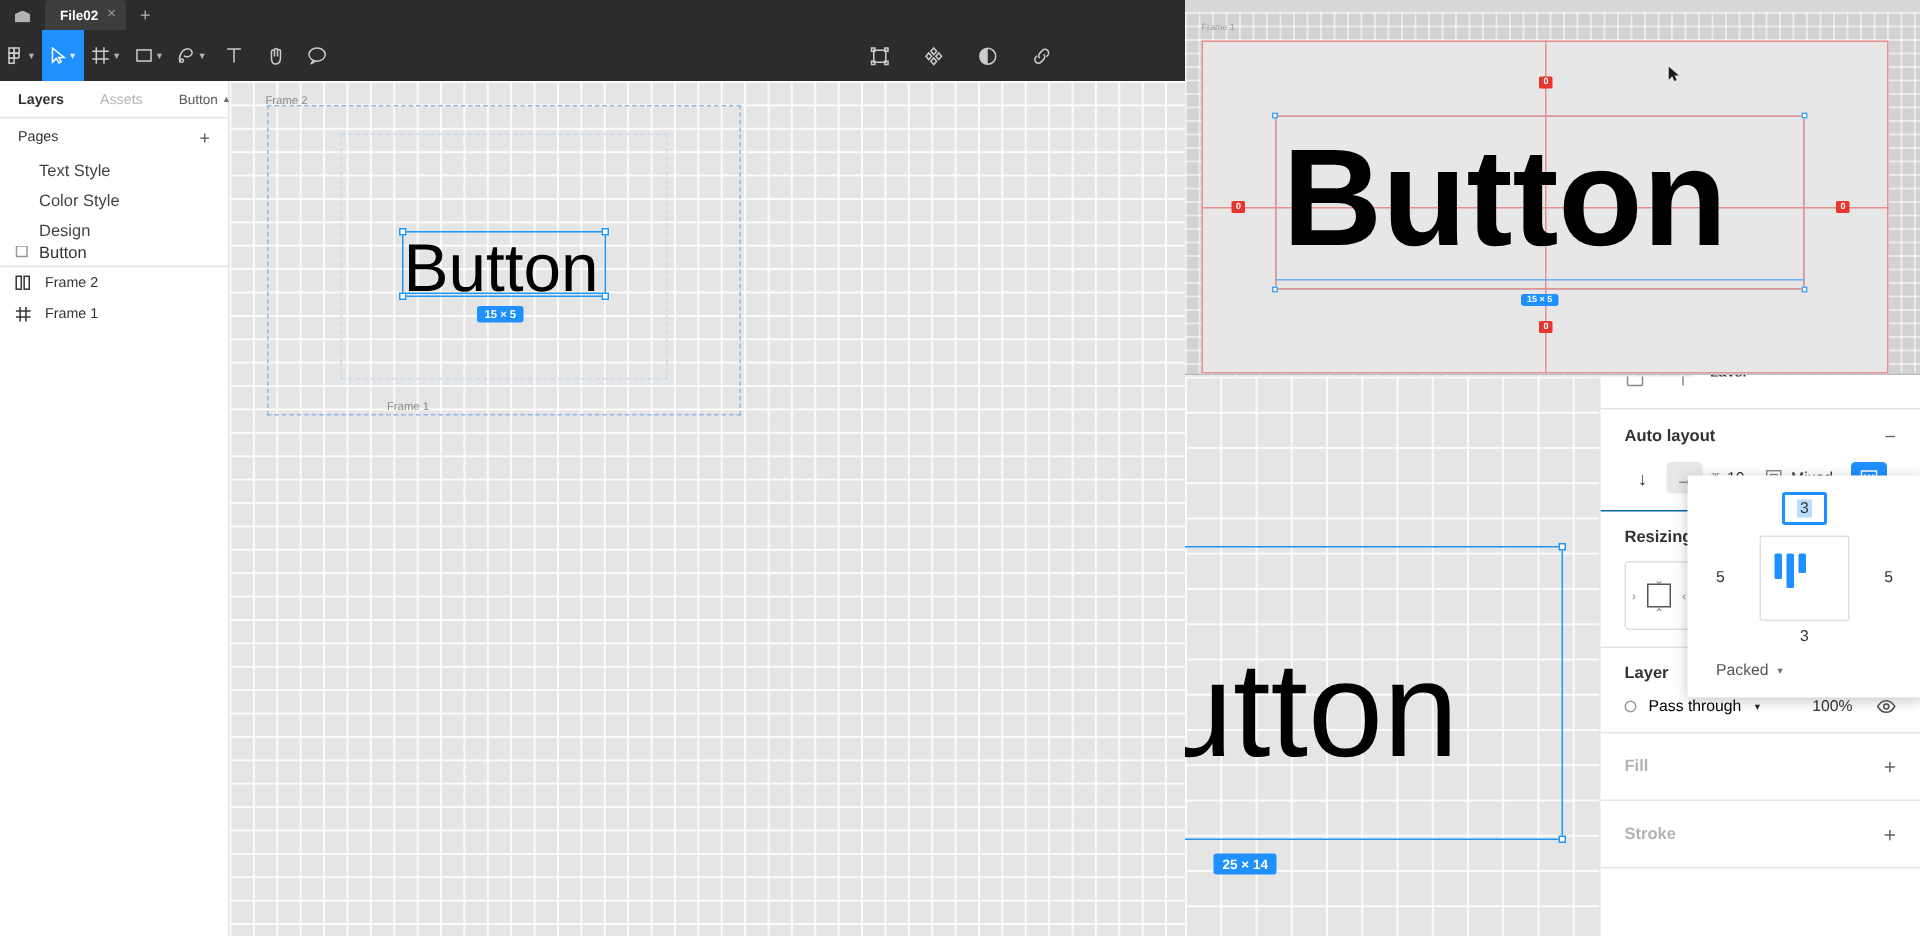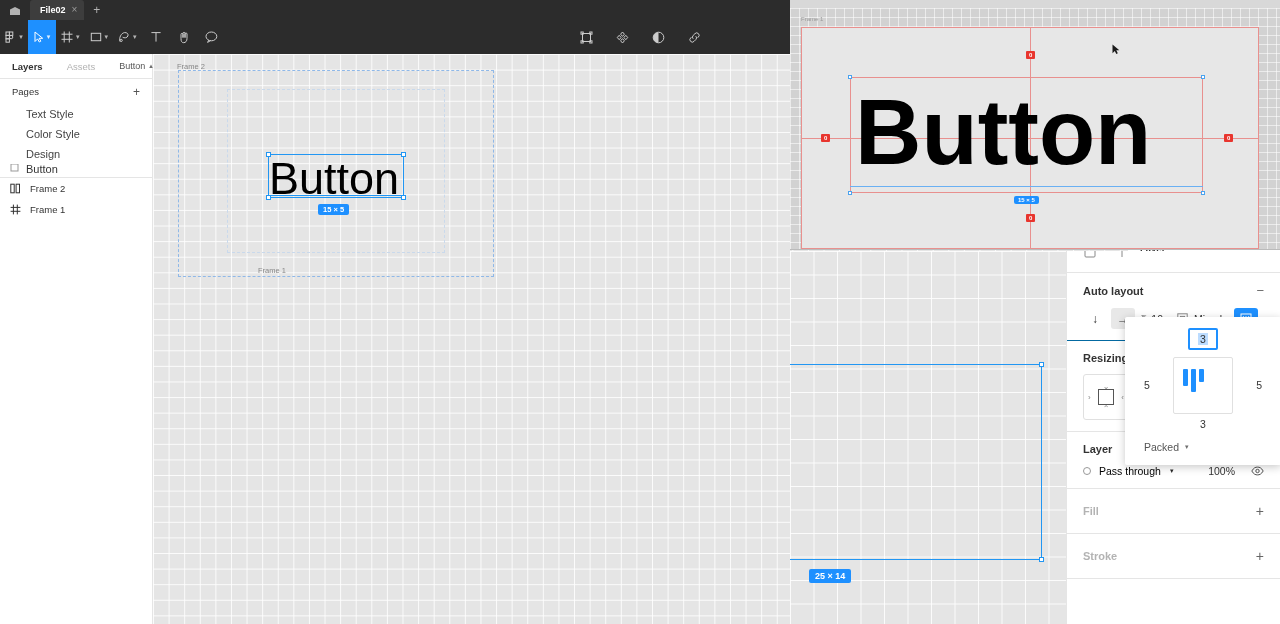--- a/index.html
+++ b/index.html
@@ -636,20 +636,21 @@
     </div>
   </div>
 
   <div class="lower-canvas">
     <div class="lc-grid"></div>
 
     <div class="sel-box" style="left:-60px; top:113px; width:312px; height:196px;"></div>
     <div class="sel-h" style="left:249px; top:111px;"></div>
     <div class="sel-h" style="left:249px; top:306px;"></div>
 
+    <div class="lc-text" style="left:-18px; top:178px; font-size:90px;">utton</div>
 
     <div class="size-badge" style="left:19px; top:318px; font-size:9px; padding:2px 6px;">25 × 14</div>
   </div>
 
   <div class="lower-panel">
     <div class="lp2-topstub">
       <span style="position:absolute; left:16px; top:-6px; color:#888;">
         <svg width="14" height="14" viewBox="0 0 14 14" fill="none" stroke="#888" stroke-width="1">
             <rect x="2" y="2" width="10" height="10" rx="1"></rect>
           </svg>

